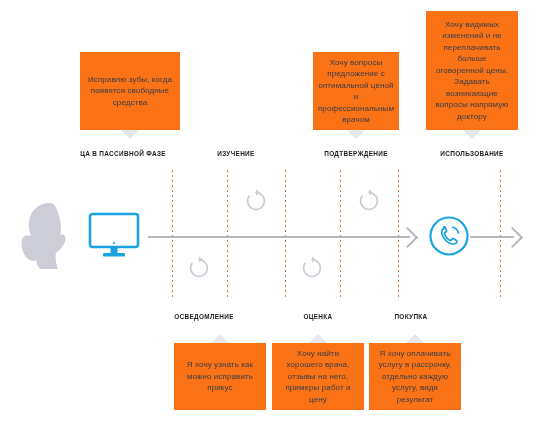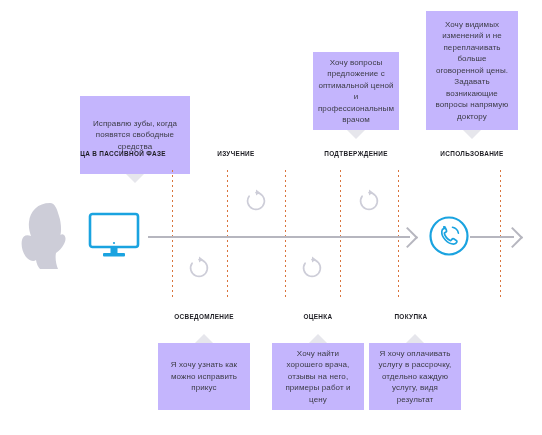--- a/index.html
+++ b/index.html
@@ -14,21 +14,21 @@
     position: relative;
     width: 542px;
     height: 435px;
     background: #ffffff;
     overflow: hidden;
   }
 
   
   .bubble {
     position: absolute;
-    background: #c4b5fd;
+    background: #f97316;
     box-sizing: border-box;
     display: flex;
     align-items: center;
     justify-content: center;
     padding: 6px 7px;
   }
   .bubble .txt {
     font-size: 8px;
     line-height: 11.5px;
     color: #3b3b45;
@@ -110,21 +110,21 @@
   .refresh-icon svg { display: block; }
   .monitor-icon svg { display: block; }
   .phone-icon svg { display: block; }
   .persona-icon svg { display: block; }
 </style>
 </head>
 <body>
 
 <div id="canvas">
 
-  <div class="bubble down" style="left:80px; top:52px; width:110px; height:78px;margin-top:44px;">
+  <div class="bubble down" style="left:80px; top:52px; width:100px; height:78px;">
     <div class="txt">Исправлю зубы, когда появятся свободные средства</div>
   </div>
 
 
   <div class="bubble down" style="left:313px; top:52px; width:86px; height:78px;">
     <div class="txt">Хочу вопросы предложение с оптимальной ценой и профессиональным врачом</div>
   </div>
 
   <div class="bubble down" style="left:426px; top:11px; width:92px; height:119px;">
     <div class="txt">Хочу видимых изменений и не переплачивать больше оговоренной цены. Задавать возникающие вопросы напрямую доктору</div>
@@ -208,21 +208,21 @@
                -1.4 -0.7 -2.7 -1.7 -3.7 -2.9 -1.0 -1.2 -1.7 -2.5 -2.1 -3.9 -0.1 -0.3 0 -0.7 0.3 -0.9
                l1.3 -0.8 c0.5 -0.3 0.7 -1.0 0.5 -1.6 l-1.2 -2.8 c-0.2 -0.6 -0.9 -0.9 -1.5 -0.7 z" fill="none" stroke="#1aa3e0" stroke-width="1.7" stroke-linejoin="round"></path>
       <path d="M24.5 12.2 c3.0 0.6 5.3 2.9 5.9 5.9" fill="none" stroke="#1aa3e0" stroke-width="1.6" stroke-linecap="round"></path>
     </svg>
   </div>
 
   <div class="stage-label" style="left:158px; top:313px; width:92px;">ОСВЕДОМЛЕНИЕ</div>
   <div class="stage-label" style="left:272px; top:313px; width:92px;">ОЦЕНКА</div>
   <div class="stage-label" style="left:365px; top:313px; width:92px;">ПОКУПКА</div>
 
-  <div class="bubble up" style="left:158px; top:343px; width:92px; height:67px;">
+  <div class="bubble up" style="left:174px; top:343px; width:92px; height:67px;">
     <div class="txt">Я хочу узнать как можно исправить прикус</div>
   </div>
 
   <div class="bubble up" style="left:272px; top:343px; width:92px; height:67px;">
     <div class="txt">Хочу найти хорошего врача, отзывы на него, примеры работ и цену</div>
   </div>
 
   <div class="bubble up" style="left:369px; top:343px; width:92px; height:67px;justify-content:center;">
     <div class="txt">Я хочу оплачивать услугу в рассрочку, отдельно каждую услугу, видя результат</div>
   </div>

